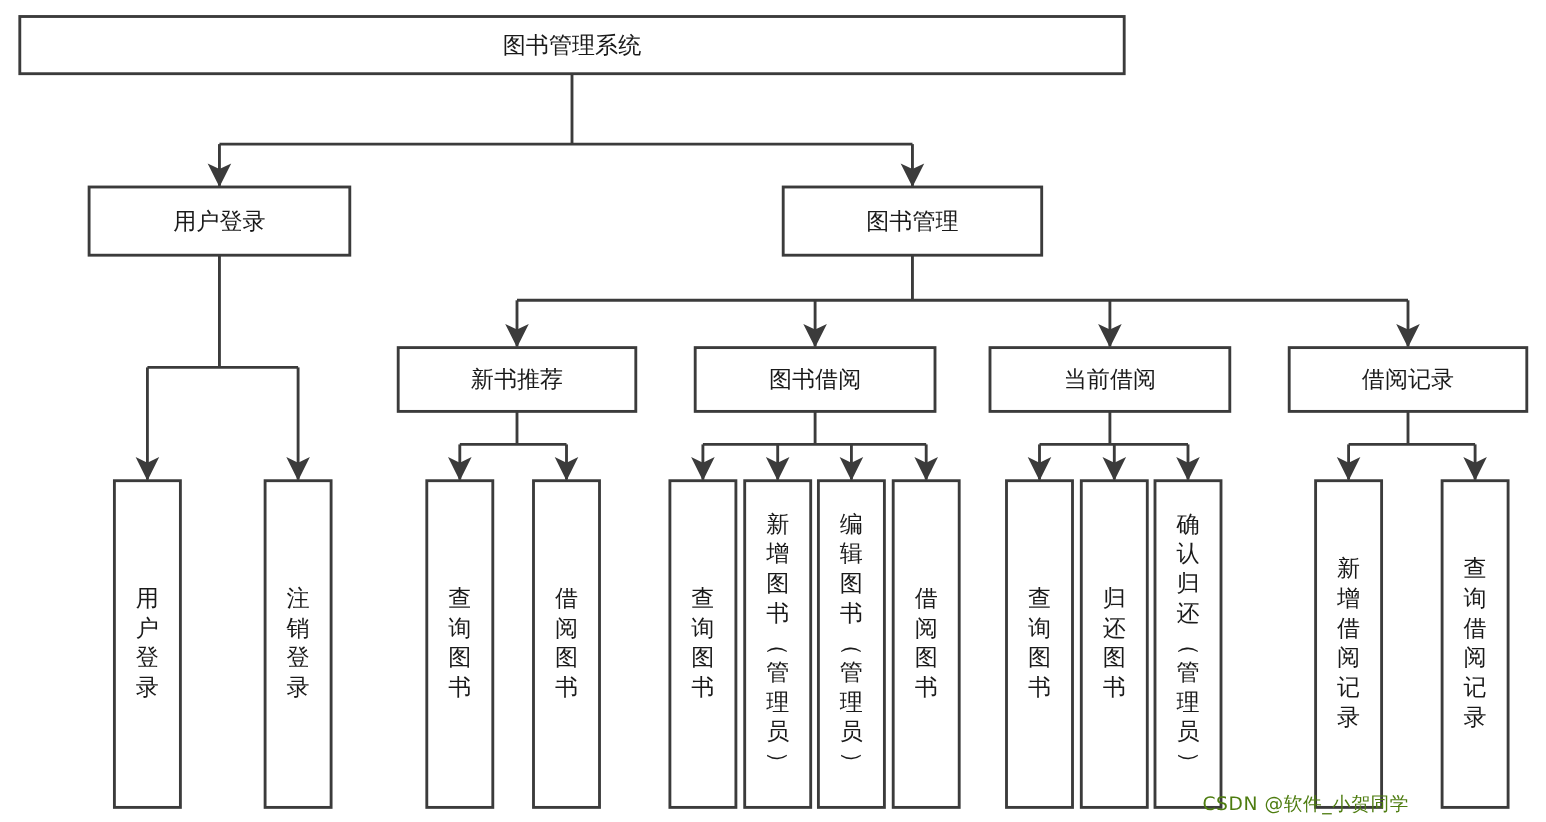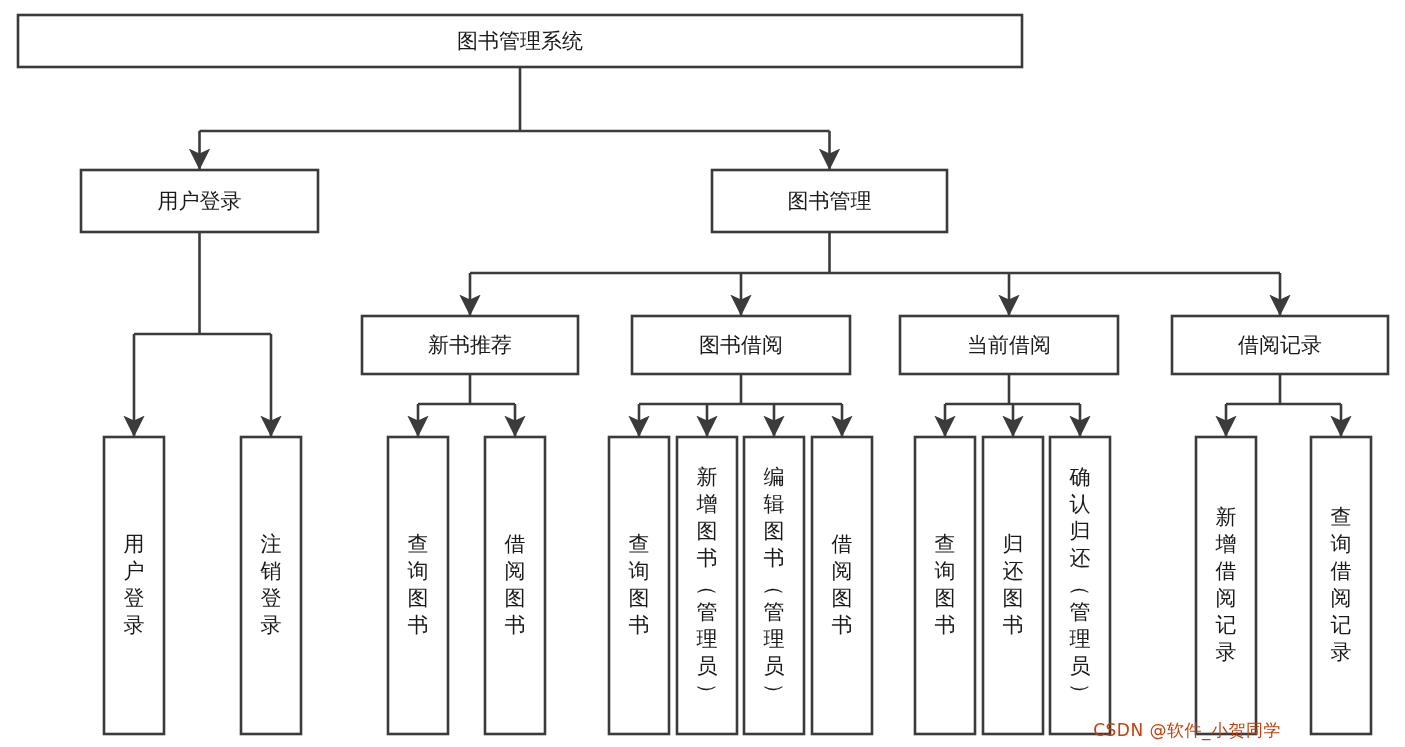--- a/index.html
+++ b/index.html
@@ -55,21 +55,21 @@
     font-size: 21px;
     text-anchor: middle;
     dominant-baseline: middle;
   }
   .watermark {
     position: absolute;
     right: 10px;
     bottom: 5px;
     font-family: "DejaVu Sans", "Liberation Sans", sans-serif;
     font-size: 17px;
-    color: #c2410c;
+    color: #4d7c0f;
     white-space: nowrap;
     letter-spacing: 0.5px;
     pointer-events: none;
   }
 </style>
 </head>
 <body>
 
 <div id="diagram-root">
   <svg class="flow" viewBox="0 0 1405 747">

